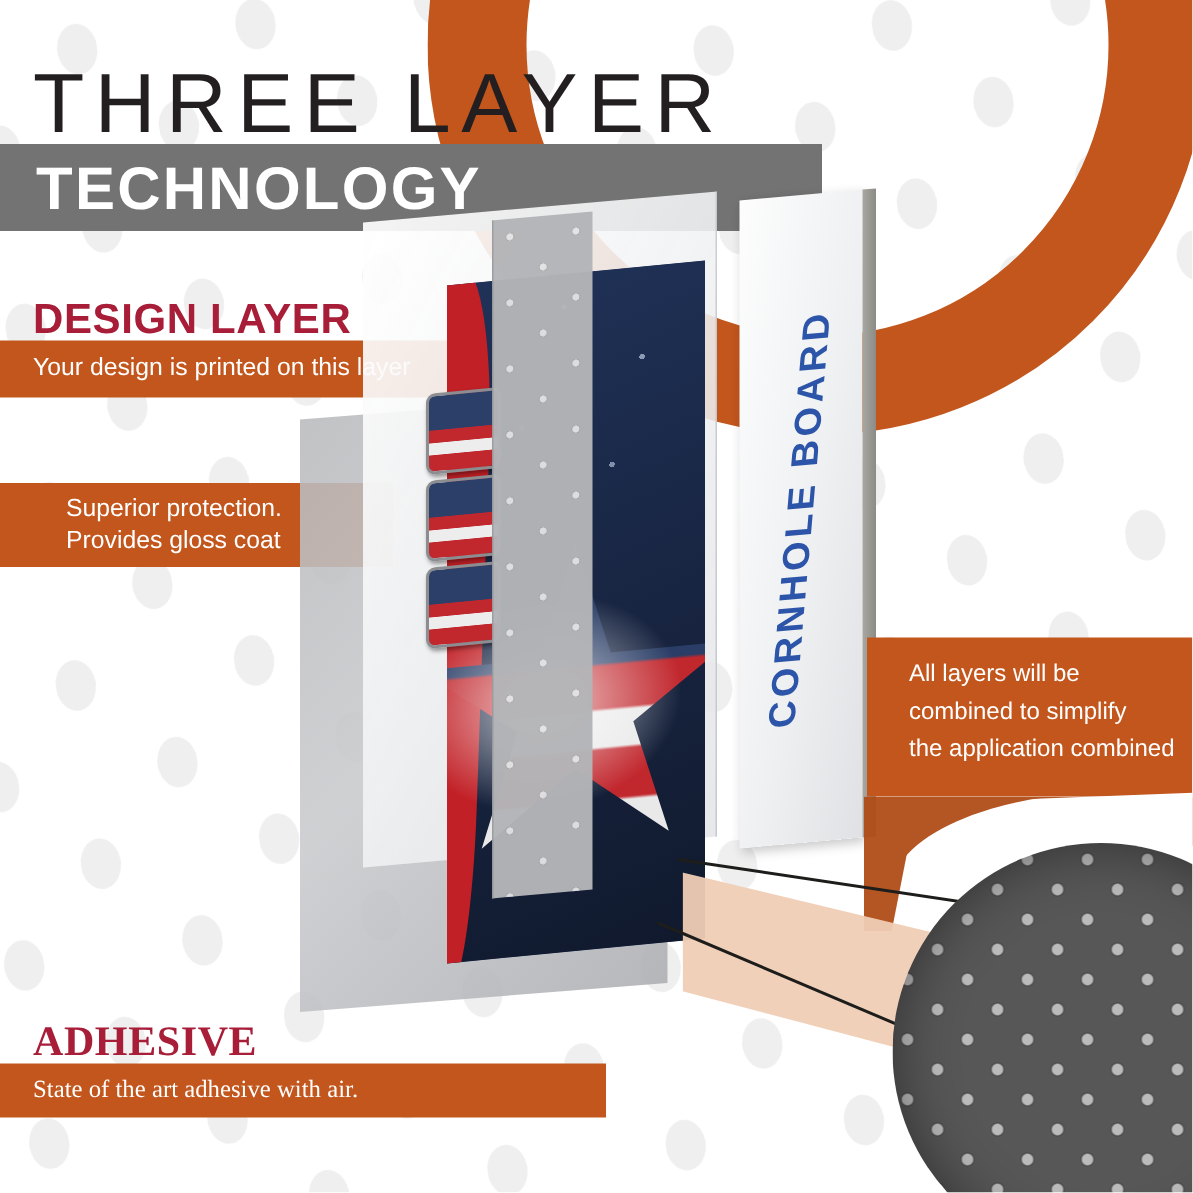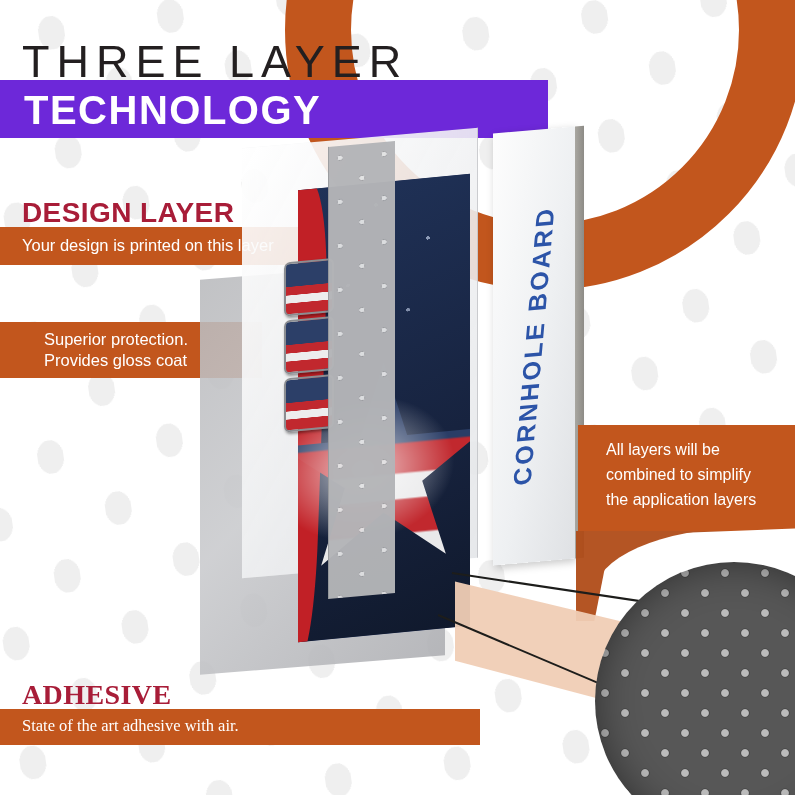--- a/index.html
+++ b/index.html
@@ -34,28 +34,28 @@
   .arc{
     position:absolute;left:0;top:0;width:520px;height:520px;
     border-radius:50%;
     border:66px solid #c2561d;
     box-sizing:border-box;
   }
 
   
   .title-three{
     position:absolute;left:22px;top:36px;
-    font-size:45px;letter-spacing:7px;font-weight:300;
+    font-size:56px;letter-spacing:7px;font-weight:300;
     color:#231f20;white-space:nowrap;
     font-family:"Liberation Sans", sans-serif;
     text-align:right;
   }
   .band-tech{
-    position:absolute;left:0;top:80px;
-    width:548px;height:58px;background:#6d28d9;
+    position:absolute;left:0;top:96px;
+    width:548px;height:58px;background:#737373;
   }
   .band-tech .label{
     position:absolute;left:24px;top:8px;
     font-size:40px;font-weight:bold;letter-spacing:1.5px;
     color:#ffffff;white-space:nowrap;
   }
 
   
   .callout{position:absolute;}
   .callout .head{
@@ -68,21 +68,21 @@
     font-size:16.5px;line-height:1.25;
     box-sizing:border-box;
   }
   .callout .bar span{display:block;white-space:nowrap;}
 
   #co-design{left:22px;top:198px;}
   #co-design .bar{width:315px;padding-top:8px;padding-bottom:9px;}
   #co-lam{left:22px;top:322px;}
   #co-lam .bar{width:262px;padding-left:44px;}
   #co-adh{left:22px;top:680px;font-family:Liberation Serif, serif;}
-  #co-adh .bar{width:480px;}
+  #co-adh .bar{width:404px;}
 
   
   .right-block{
     position:absolute;left:578px;top:425px;width:217px;height:106px;
     background:#c2561d;
   }
   .right-block .txt{
     position:absolute;left:28px;top:13px;
     color:#fff;font-size:16px;line-height:1.55;
   }
@@ -278,21 +278,21 @@
 
   <div class="board">
     <div class="edge"></div>
     <div class="vtext">CORNHOLE BOARD</div>
   </div>
 
   <div class="right-block">
     <div class="txt">
       <span>All layers will be</span>
       <span>combined to simplify</span>
-      <span>the application layers</span>
+      <span>the application combined</span>
     </div>
   </div>
   <div class="right-wedge"></div>
   <div class="right-wedge-cut"></div>
 
   <div class="mag-wedge"></div>
   <div class="mag-line" id="mline1"></div>
   <div class="mag-line" id="mline2"></div>
   <div class="mag-circle"></div>
 

